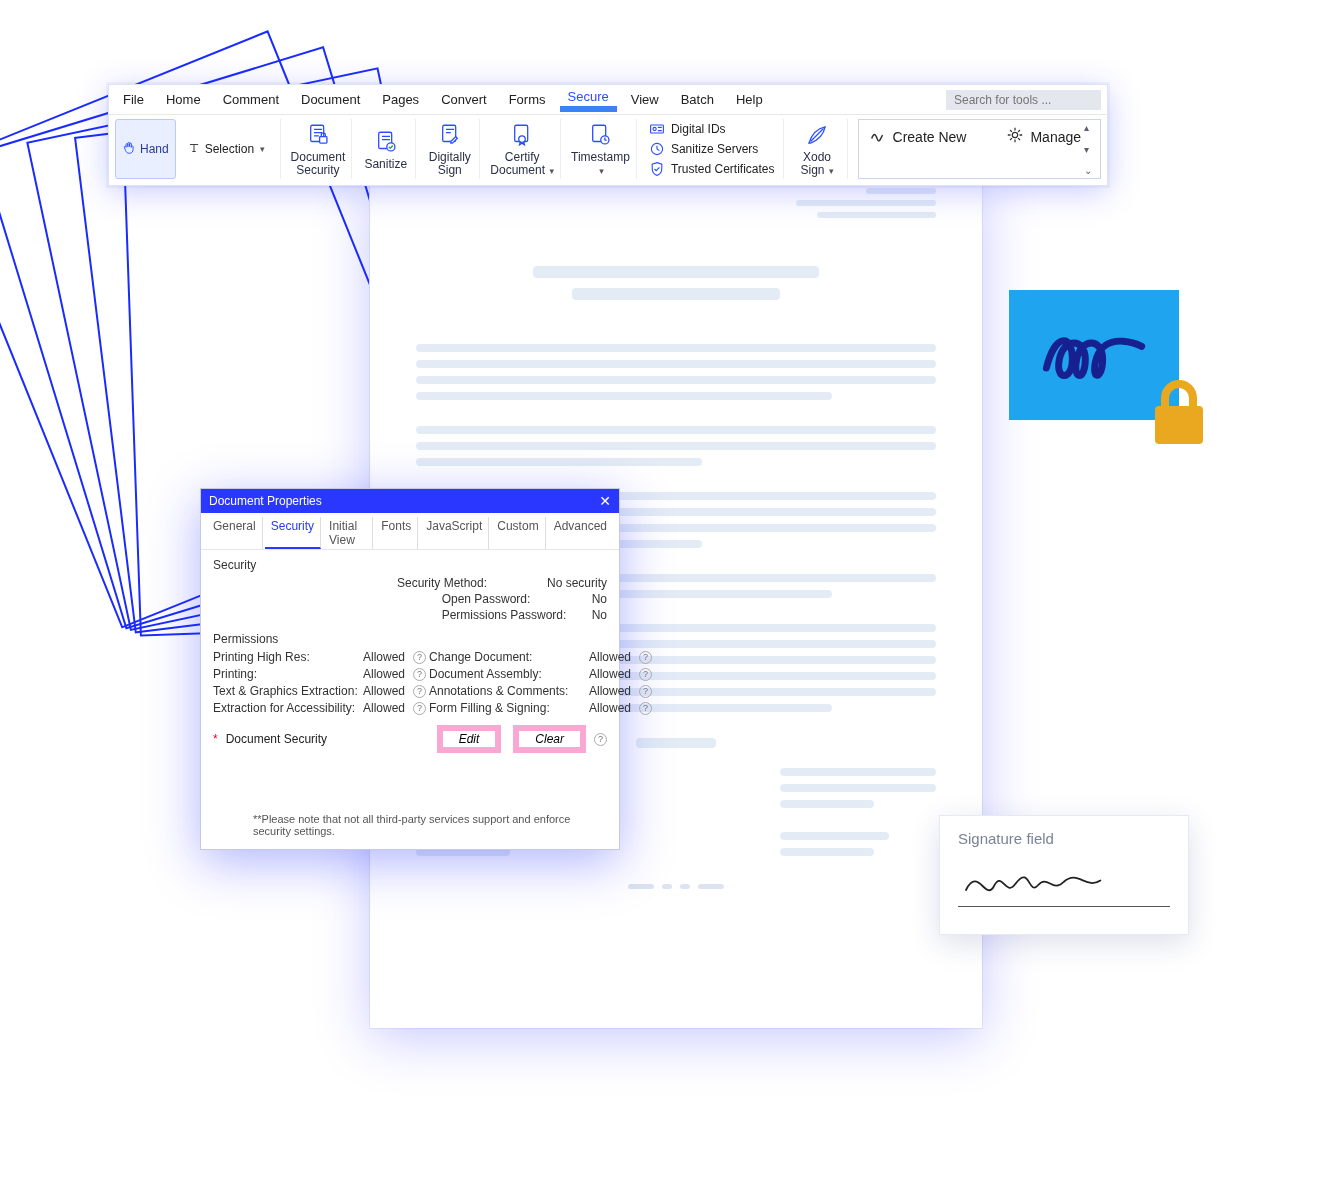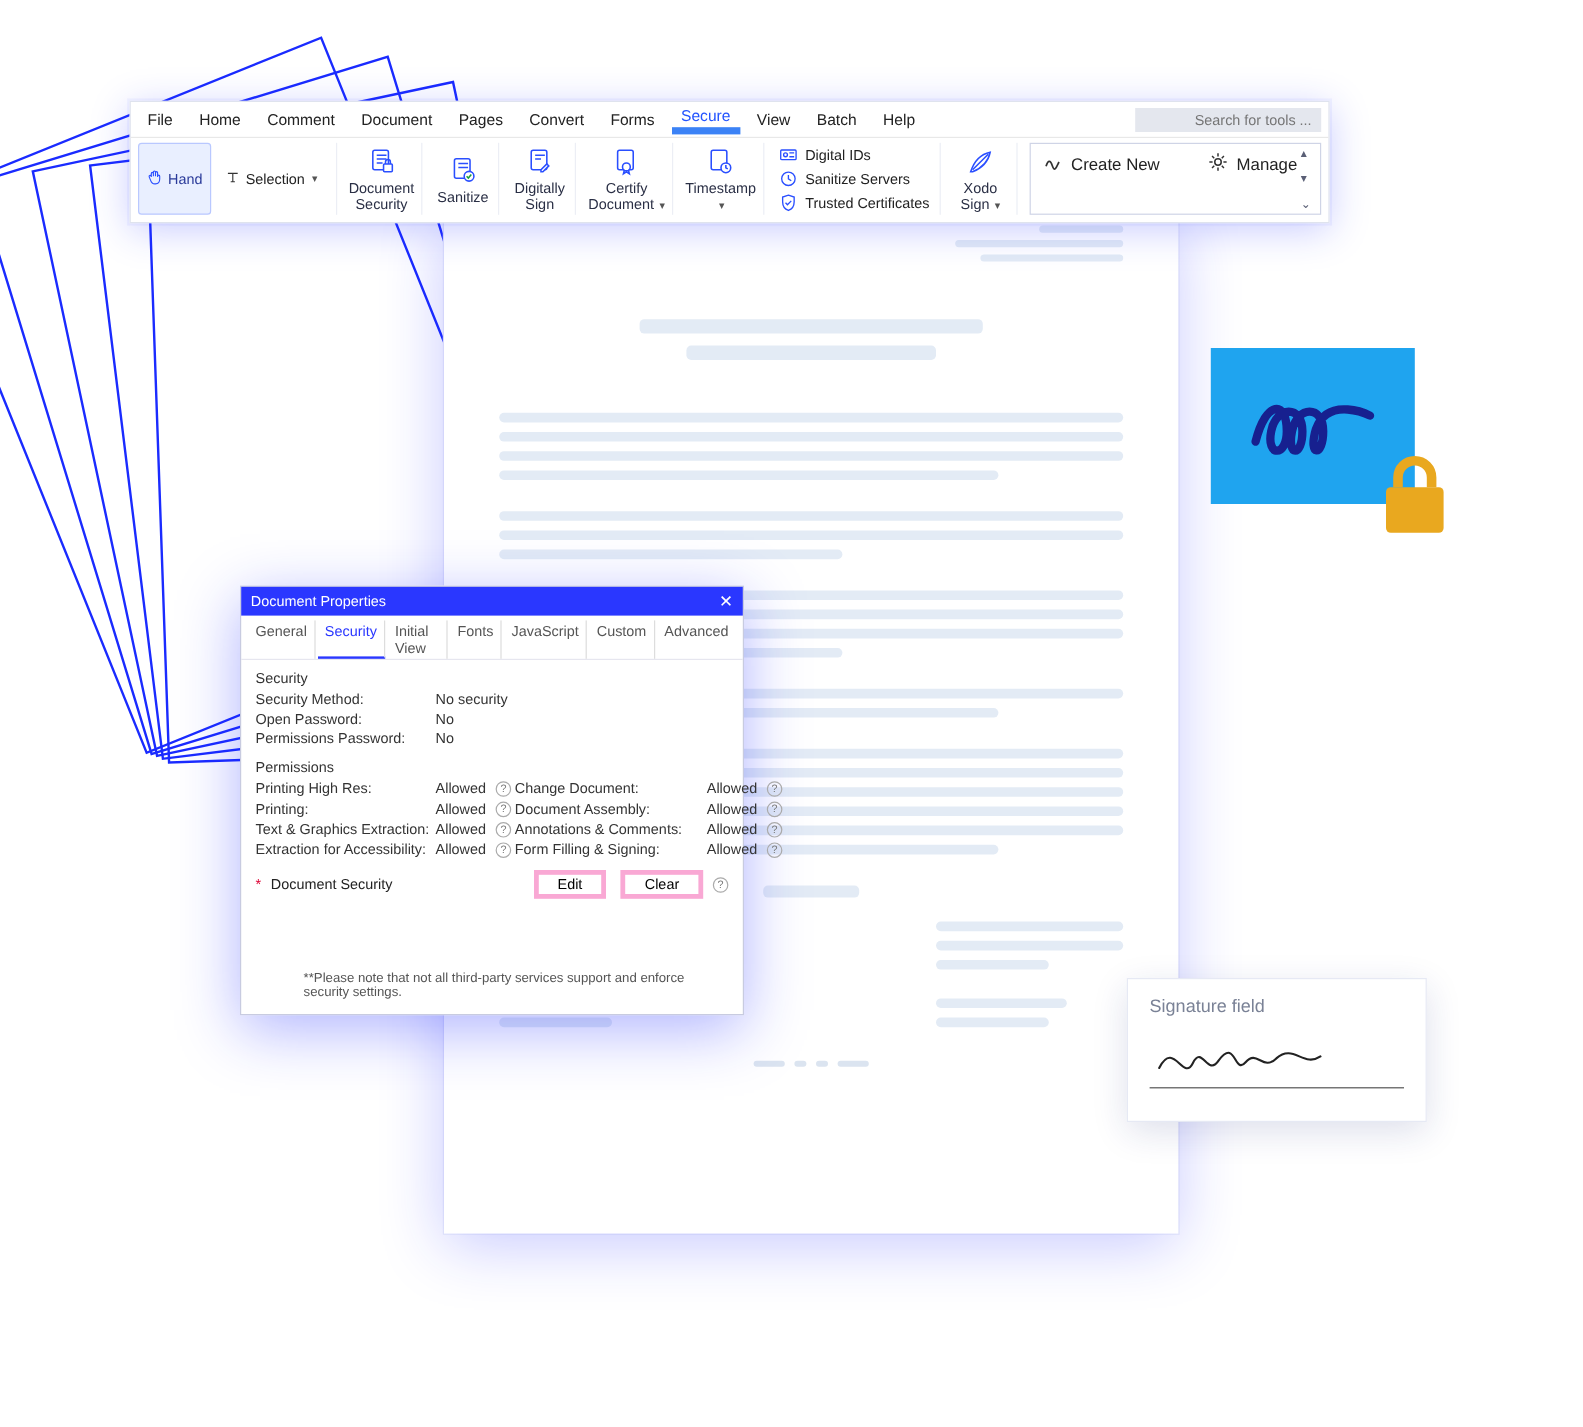--- a/index.html
+++ b/index.html
@@ -62,21 +62,20 @@
   }
   .menubar .search {
     margin-left: auto;
     background: #e4e7ee;
     border: none;
     padding: 2px 8px;
     font-size: 12px;
     color: #6a6f80;
     width: 155px;
     height: 20px;
-    text-align: right;
   }
   .toolbar {
     display: flex;
     align-items: stretch;
     padding: 4px 6px 6px 6px;
     gap: 4px;
   }
   .grp {
     display: flex;
     flex-direction: column;
@@ -220,37 +219,37 @@
     padding:4px 6px 0 6px;
     border-bottom:1px solid #e6e6ef;
     font-size:12px;
   }
   .dlg .tabs .tb { padding:2px 6px; color:#555; border-right:1px solid #ddd; }
   .dlg .tabs .tb:last-child { border-right:none; }
   .dlg .tabs .tb.active { color:#2a37ff; border-bottom:2px solid #2a37ff; }
   .dlg .body { padding:8px 12px 12px 12px; }
   .dlg .sect { margin-bottom:10px; }
   .dlg .sect .hd { color:#333; margin-bottom:4px; }
-  .kv { display:flex; margin:2px 0; }
+  .kv { display:flex; margin:2px 0;justify-content:flex-end; }
   .kv .k { width:150px; color:#333; }
   .kv .v { color:#333; }
 
   .perm {
     display:grid;
     grid-template-columns: 150px 50px 16px 160px 50px 16px;
     row-gap:3px; align-items:center;
     font-size:12px; color:#333;
   }
   .perm .q { width:13px;height:13px;border:1px solid #aaa;border-radius:50%; font-size:9px; line-height:11px; text-align:center; color:#777; }
 
   .docsec { display:flex; align-items:center; gap:8px; margin-top:10px; }
   .docsec .star { color:#d03; }
   .docsec .btn {
-    border:4px solid #f9a8d4; background:#fff;
-    padding:1px 16px; font-size:12px; margin-left:auto;
+    border:6px solid #f9a8d4; background:#fff;
+    padding:1px 16px; font-size:12px; margin-left:auto;font-style:italic;
   }
   .docsec .btn + .btn { margin-left:4px; }
   .docsec .q { width:13px;height:13px;border:1px solid #aaa;border-radius:50%; font-size:9px; line-height:11px; text-align:center; color:#777; }
 
   .note { color:#555; font-size:11px; margin-top:60px;margin-left:40px; }
   .dlg .footer {
     display:flex; gap:8px; justify-content:flex-end;
     padding:8px 12px; border-top:1px solid #eee;
   }
   .dlg .footer .btn {

